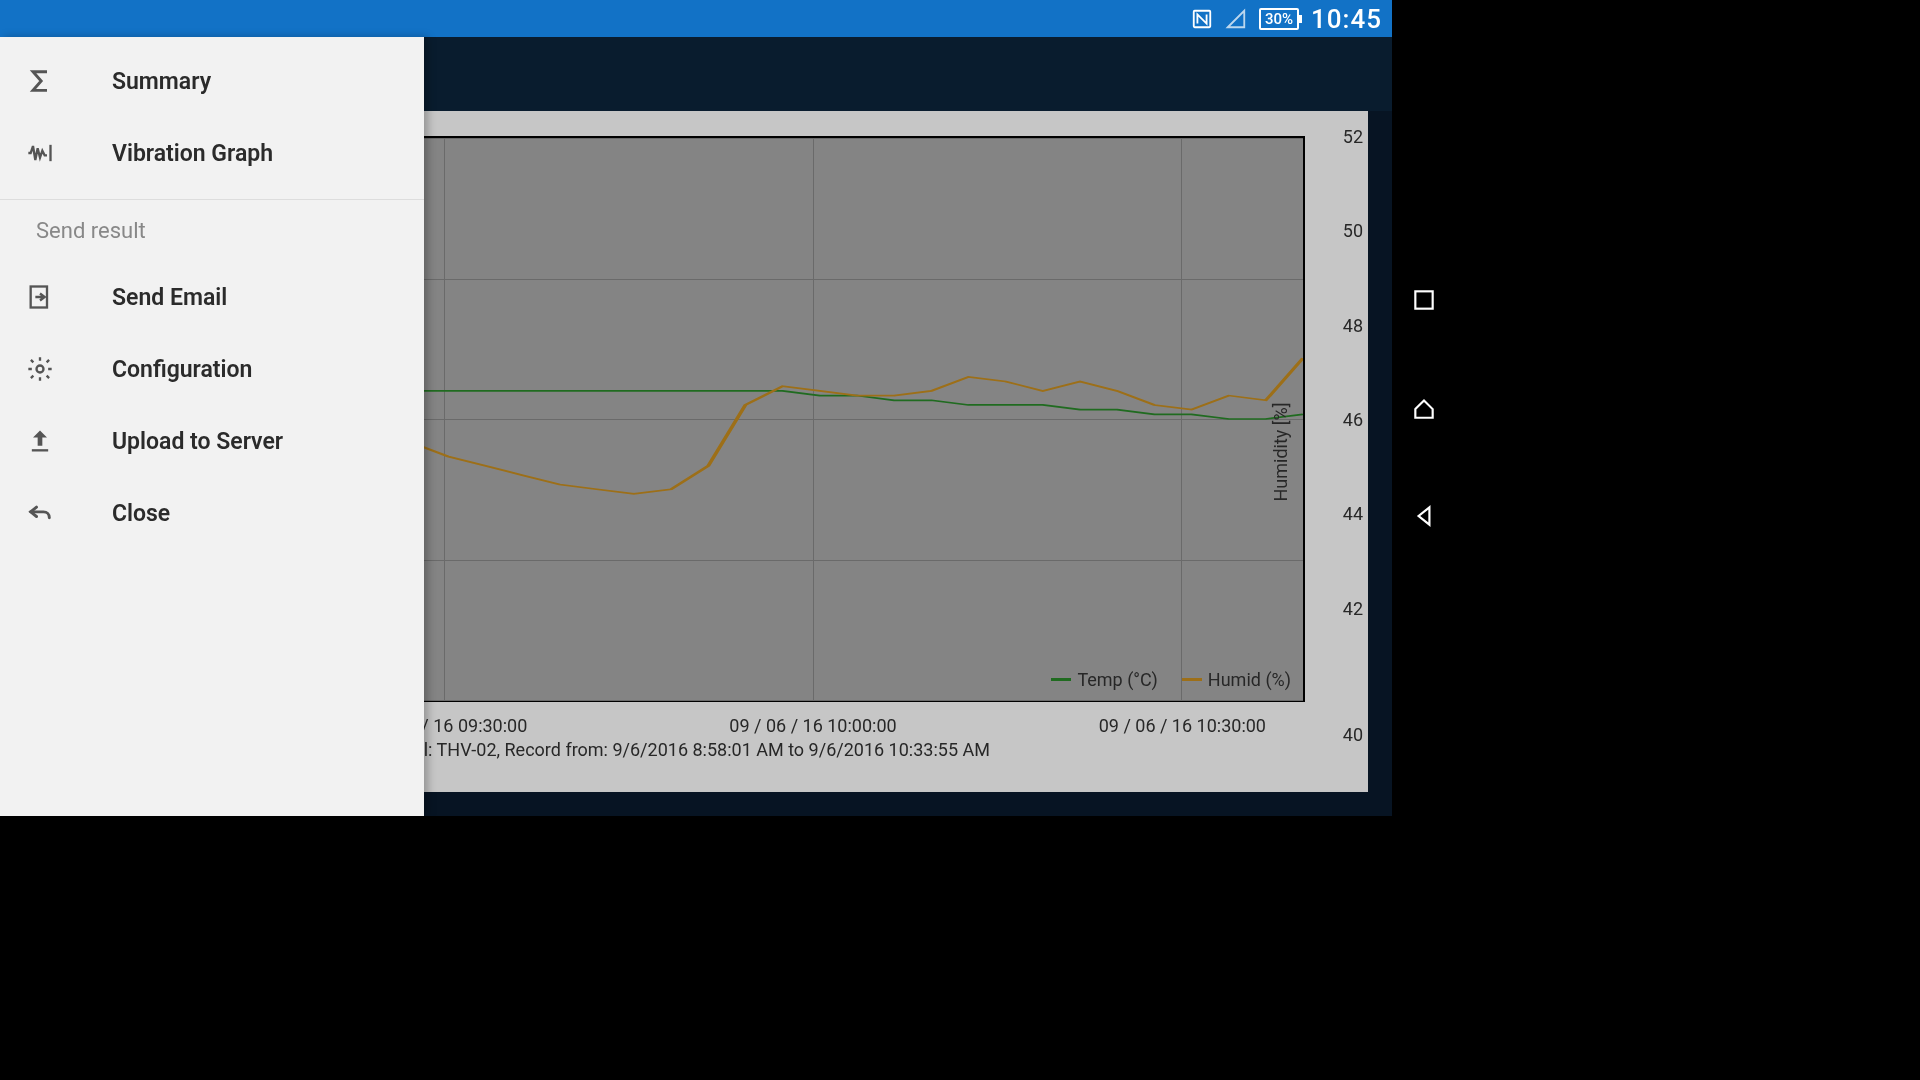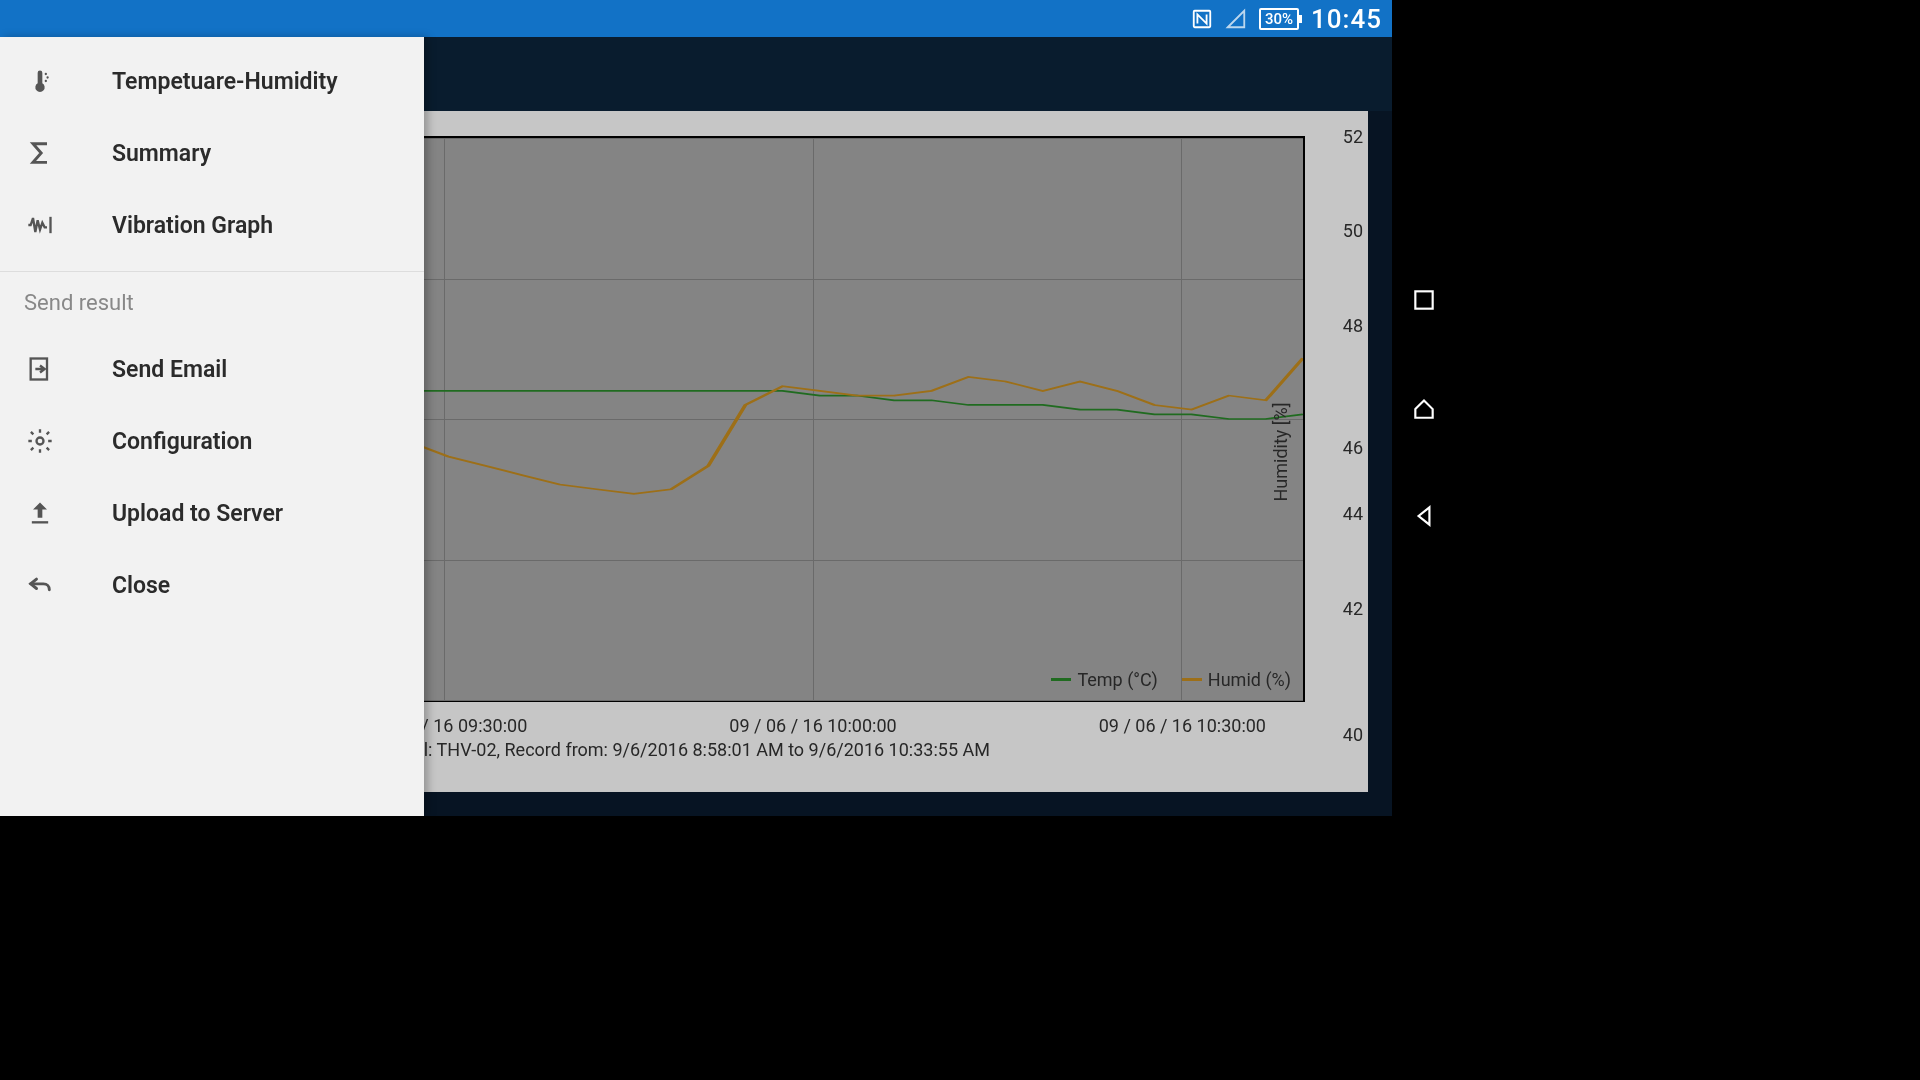--- a/index.html
+++ b/index.html
@@ -42,21 +42,21 @@
 
   
   .drawer { position:absolute; left:0; top:0; bottom:0; width:424px; background:#f2f2f2; box-shadow: 4px 0 8px rgba(0,0,0,0.25); display:flex; flex-direction:column; }
   .drawer-header { background:#2196f3; color:#fff; padding: 88px 24px 20px 24px; border-bottom:1px solid #1b86dd;}
   .drawer-header .title { font-size:24px; font-weight:600; }
   .drawer-header .subtitle { font-size:22px; font-weight:400; margin-top:6px; }
   .drawer-list { padding-top:8px; }
   .drawer-item { display:flex; align-items:center; height:72px; padding: 0 24px; gap:56px; color:#2b2b2b; font-size:23px; font-weight:600; cursor:pointer;}
   .drawer-item .icon { width:32px; display:flex; justify-content:center; color:#555;}
   .drawer-item .icon svg { width:28px; height:28px; }
-  .drawer-section { padding: 18px 24px 10px 24px; color:#888; font-size:22px; border-top:1px solid #ddd; margin-top:10px; }
+  .drawer-section { padding: 18px 24px 10px 36px; color:#888; font-size:22px; border-top:1px solid #ddd; margin-top:10px; }
 
   
 </style>
 </head>
 <body>
 
 <div class="root">
   <div class="screen">
 
     <div class="statusbar">
@@ -106,50 +106,39 @@
               <div class="legend-swatch" style="background:#c98f1f"></div>
               <span>Humid (%)</span>
             </div>
           </div>
         </div>
 
         <div id="rax">
             <div class="rightaxis-label" style="top: 581px; margin-top: 32px;">40</div>
             <div class="rightaxis-label" style="top: 486.667px;">42</div>
             <div class="rightaxis-label" style="top: 392.333px;">44</div>
-            <div class="rightaxis-label" style="top: 298px; margin-top: 28px;">46</div>
+            <div class="rightaxis-label" style="top: 298px;">46</div>
             <div class="rightaxis-label" style="top: 203.667px;">48</div>
             <div class="rightaxis-label" style="top: 109.333px;">50</div>
             <div class="rightaxis-label" style="top: 15px;">52</div>
           </div>
         <div class="rightaxis-title">Humidity [%]</div>
 
         <div id="xax">
             <div class="xaxis-label" style="left: 443.7px;">09 / 06 / 16 09:30:00</div>
             <div class="xaxis-label" style="left: 813.015px; text-align: center;">09 / 06 / 16 10:00:00</div>
             <div class="xaxis-label" style="left: 1182.33px;">09 / 06 / 16 10:30:00</div>
           </div>
         <div class="caption">Model: THV-02, Record from: 9/6/2016 8:58:01 AM to 9/6/2016 10:33:55 AM</div>
       </div>
 
       <div class="dim"></div>
 
       <div class="drawer">
         <div class="drawer-list" id="main-list">
-            <div class="drawer-item">
-              <span class="icon">
-                <svg viewBox="0 0 24 24" fill="#555">
-                  <path d="M10 14V5a2 2 0 1 1 4 0v9a4 4 0 1 1-4 0z"></path>
-                  <circle cx="17" cy="6" r="1"></circle>
-                  <circle cx="18.5" cy="9" r="1"></circle>
-                  <circle cx="17" cy="12" r="1"></circle>
-                </svg>
-              </span>
-              <span>Tempetuare-Humidity</span>
-            </div>
             <div class="drawer-item">
               <span class="icon">
                 <svg viewBox="0 0 24 24" stroke="#555" stroke-width="2.5" fill="none">
                   <path d="M18 4H6l7 8-7 8h12"></path>
                 </svg>
               </span>
               <span>Summary</span>
             </div>
             <div class="drawer-item">
               <span class="icon">

